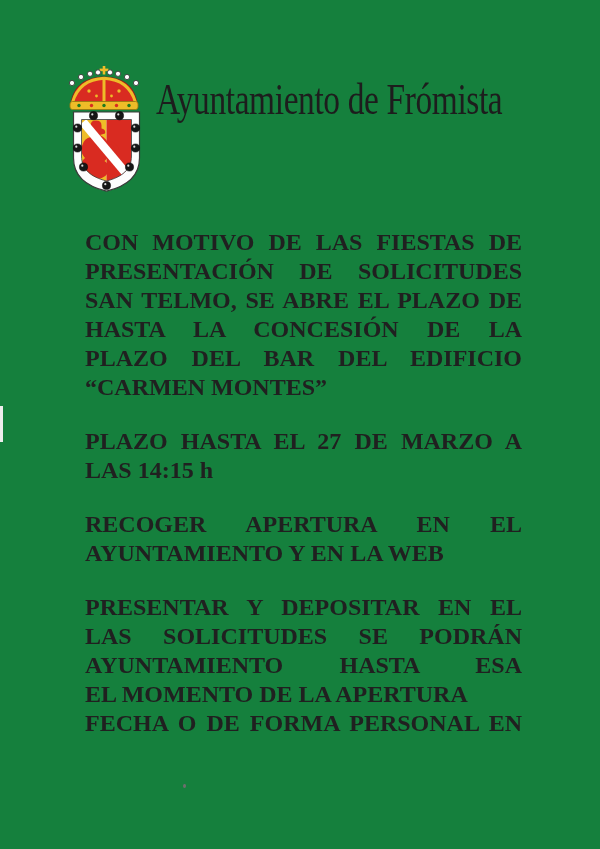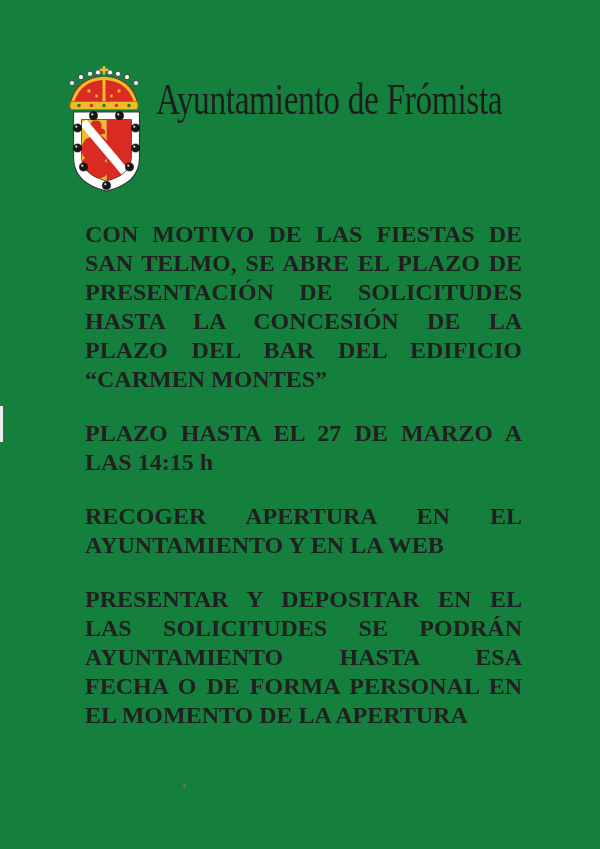--- a/index.html
+++ b/index.html
@@ -34,21 +34,21 @@
     transform-origin: left top;
   }
   
   .notice {
     position: absolute;
     left: 85px;
     top: 220px;
     width: 437px;
     color: #202020;
   }
-  .para { margin: 0 0 25px 0; }
+  .para { margin: 8px 0 25px 0; }
   .line {
     font-weight: 700;
     font-size: 24px;
     line-height: 29px;
     white-space: normal;
   }
   .line.just {
     text-align: justify;
     text-align-last: justify;
   }
@@ -165,39 +165,39 @@
         </g>
       </g>
     </g>
   </svg>
 
   <h1 class="title">Ayuntamiento de Frómista</h1>
 
   <main class="notice">
       <div class="para">
         <div class="line just">CON MOTIVO DE LAS FIESTAS DE</div>
+        <div class="line just">PRESENTACIÓN DE SOLICITUDES</div>
         <div class="line just">SAN TELMO, SE ABRE EL PLAZO DE</div>
-        <div class="line just">PRESENTACIÓN DE SOLICITUDES</div>
         <div class="line just">HASTA LA CONCESIÓN DE LA</div>
         <div class="line just">PLAZO DEL BAR DEL EDIFICIO</div>
         <div class="line">“CARMEN MONTES”</div>
       </div>
       <div class="para">
         <div class="line just">PLAZO HASTA EL 27 DE MARZO A</div>
         <div class="line">LAS 14:15 h</div>
       </div>
       <div class="para">
         <div class="line just">RECOGER APERTURA EN EL</div>
         <div class="line">AYUNTAMIENTO Y EN LA WEB</div>
       </div>
       <div class="para">
         <div class="line just">PRESENTAR Y DEPOSITAR EN EL</div>
         <div class="line just">LAS SOLICITUDES SE PODRÁN</div>
         <div class="line just">AYUNTAMIENTO HASTA ESA</div>
+        <div class="line">EL MOMENTO DE LA APERTURA</div>
         <div class="line just">FECHA O DE FORMA PERSONAL EN</div>
-        <div class="line">EL MOMENTO DE LA APERTURA</div>
       </div>
     </main>
 
   <div class="edge-line"></div>
   <div class="speck"></div>
 
 </div>
 
 </body></html>

